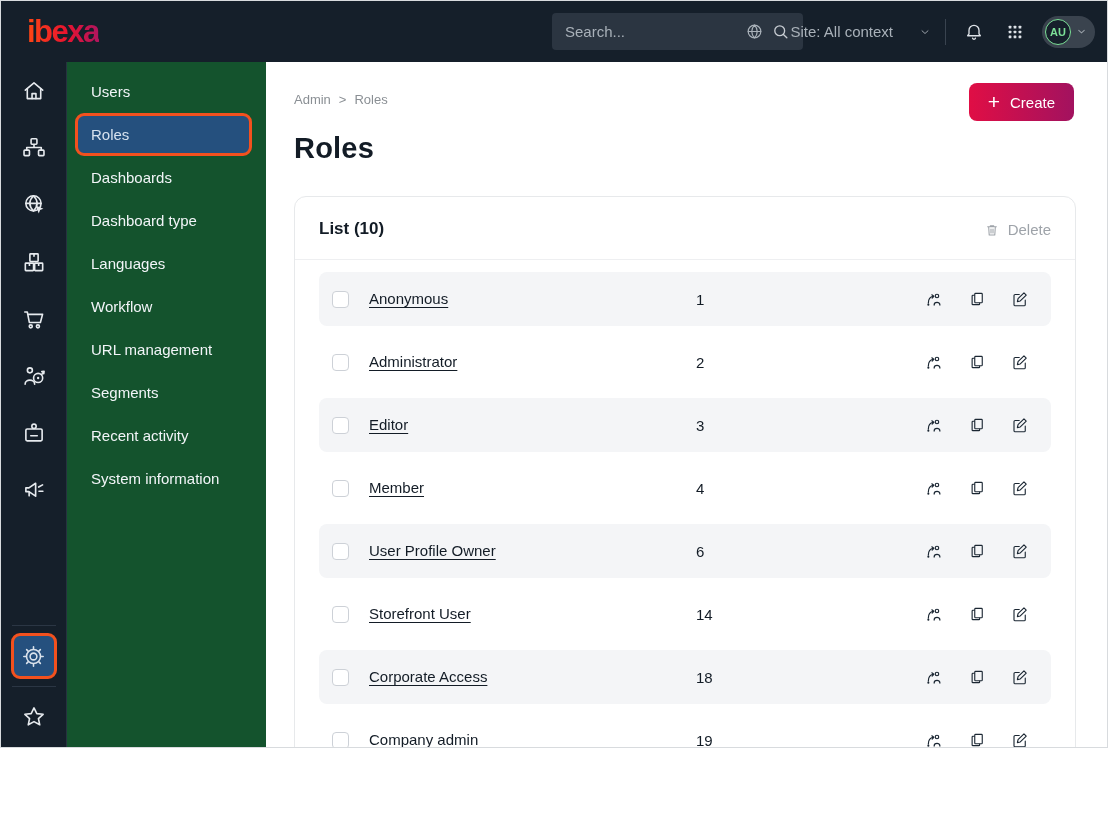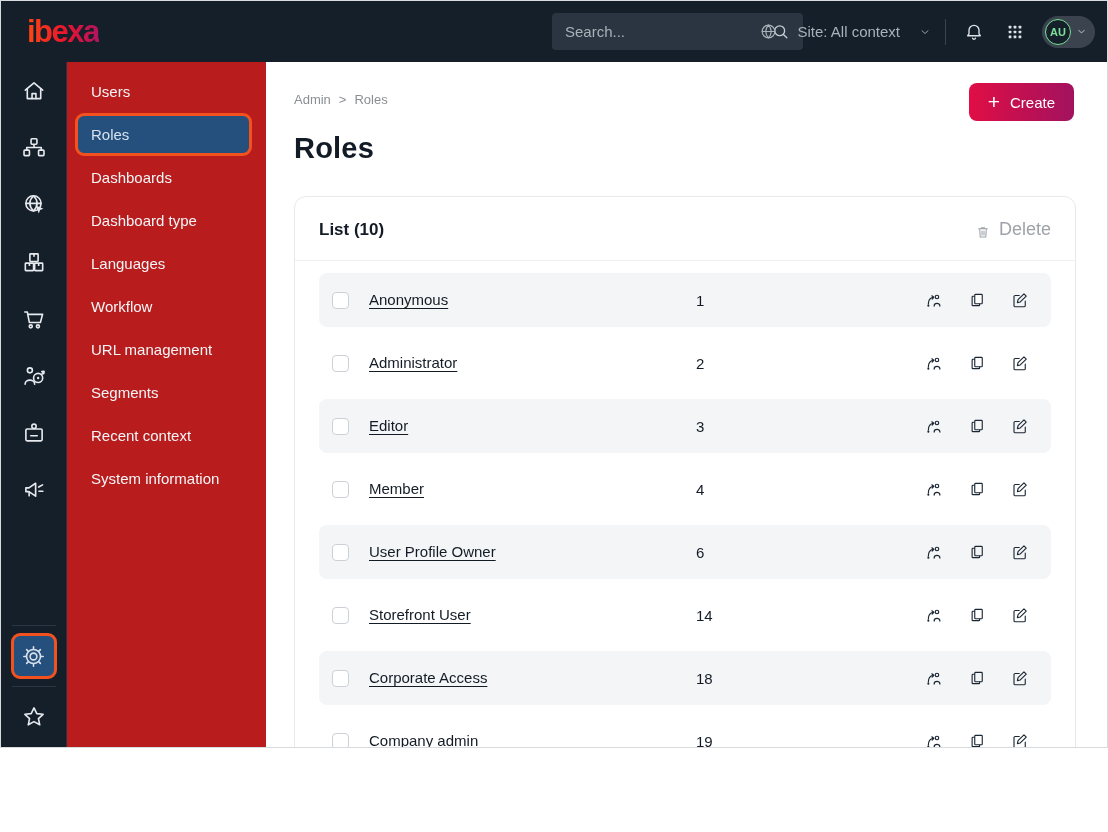--- a/index.html
+++ b/index.html
@@ -12,21 +12,21 @@
   .logo { margin-left:26px; font-size:31px; font-weight:700; letter-spacing:-1.5px; cursor:pointer;
           background:linear-gradient(90deg,#FF4713 0%,#E8132F 55%,#B0155F 100%);
           -webkit-background-clip:text; background-clip:text; color:transparent; }
   .search { position:absolute; left:551px; top:12px; width:251px; height:37px; background:#2B3541;
             border-radius:4px; display:flex; align-items:center; padding:0 13px; }
   .search input { flex:1; background:transparent; border:none; outline:none; color:#C3C9D0; font-size:15px;
                   font-family:"Liberation Sans", sans-serif; }
   .search input::placeholder { color:#A9B1B9; }
   .search svg { color:#C7CCD2; }
   .top-right { position:absolute; right:12px; top:0; height:61px; display:flex; align-items:center; gap:14px; }
-  .site-selector { display:flex; align-items:center; gap:19px; color:#A9B1B9; font-size:15px; cursor:pointer; }
+  .site-selector { display:flex; align-items:center; gap:26px; color:#A9B1B9; font-size:15px; cursor:pointer; }
   .v-divider { width:1px; height:26px; background:#39434F; }
   .icon-btn { background:transparent; border:none; color:#DDE2E7; cursor:pointer; display:grid; place-items:center; padding:4px; }
   .user-pill { display:flex; align-items:center; gap:5px; background:#3A434E; border-radius:16px; padding:3px 8px 3px 3px; cursor:pointer; }
   .avatar { width:26px; height:26px; border-radius:50%; background:#16202B; border:1.5px solid #7CE097;
             color:#7CE097; font-size:11px; font-weight:700; display:grid; place-items:center; }
   .chev { color:#9AA1A9; }
 
   
   .body { flex:1; display:flex; min-height:0; }
 
@@ -35,39 +35,39 @@
              align-items:center; padding-top:7px; position:relative; flex:0 0 66px; }
   .nav-icon { width:44px; height:44px; display:grid; place-items:center; color:#E6EAEE; background:transparent;
               border:none; cursor:pointer; margin-bottom:13px; }
   .iconbar-bottom { position:absolute; bottom:0; left:0; width:65px; display:flex; flex-direction:column; align-items:center; }
   .rail-divider { width:44px; height:1px; background:#2B3644; }
   .active-box { width:46px; height:46px; margin:7px 0; border:3px solid #F3511E; border-radius:9px;
                 background:#25507E; display:grid; place-items:center; color:#D9E2EC; cursor:pointer; }
   .iconbar-bottom .nav-icon { margin:8px 0 8px; }
 
   
-  .menupanel { width:199px; background:#b91c1c; padding-top:8px; flex:0 0 199px; }
+  .menupanel { width:199px; background:#14532d; padding-top:8px; flex:0 0 199px; }
   .menu-item { height:43px; display:flex; align-items:center; padding-left:24px; color:#F2F5F8; font-size:15px; cursor:pointer; }
   .menu-item.active { margin:0 14px 0 8px; padding-left:13px; border:3px solid #F3511E; border-radius:9px;
                       background:#25507E; color:#D6E2EF; height:43px; }
 
   
   .content { flex:1; background:#fff; position:relative; padding:6px 31px 0 28px; overflow:hidden; }
   .breadcrumb { margin-top:24px; font-size:13px; color:#8A8F94; display:flex; align-items:center; gap:8px; }
   .breadcrumb .crumb-link { cursor:pointer; }
   .create-btn { position:absolute; top:21px; right:33px; height:38px; padding:0 19px; border:none; border-radius:8px;
                 background:linear-gradient(90deg,#E00E45,#A2125F); color:#fff; font-size:15px;
                 font-family:"Liberation Sans", sans-serif; display:flex; align-items:center; gap:10px; cursor:pointer; }
   .create-btn .plus { font-size:21px; font-weight:300; line-height:1; margin-top:-2px; }
   .page-title { margin-top:25px; font-size:29px; font-weight:800; color:#131C26; letter-spacing:.2px; }
 
   .card { margin-top:31px; border:1px solid #E7E9EB; border-radius:12px; padding:22px 24px 24px; background:#fff; }
   .card-head { display:flex; justify-content:space-between; align-items:center; }
   .list-title { font-size:17px; font-weight:700; color:#131C26; }
-  .delete-btn { background:transparent; border:none; color:#9EA3A9; font-size:18px;
+  .delete-btn { background:transparent; border:none; color:#9EA3A9; font-size:15px;
                 font-family:"Liberation Sans", sans-serif; display:flex; align-items:flex-end; gap:8px; cursor:default; }
   .card-divider { height:1px; background:#EEEFF1; margin:20px -24px 0; }
 
   .thead { display:flex; align-items:center; margin-top:16px; height:24px; padding:0 16px 0 13px; }
   .th { font-size:13px; color:#8A8F95; }
   .col-check { width:37px; display:flex; align-items:center; }
   .col-name { width:327px; }
   .rows { margin-top:12px; }
   .row { height:54px; display:flex; align-items:center; border-radius:8px; padding:0 16px 0 13px; margin-bottom:9px; }
   .row.alt { background:#F4F5F7; }
@@ -252,21 +252,21 @@
 
     <nav class="menupanel">
       <div class="menu-item">Users</div>
       <div class="menu-item active">Roles</div>
       <div class="menu-item">Dashboards</div>
       <div class="menu-item">Dashboard type</div>
       <div class="menu-item">Languages</div>
       <div class="menu-item">Workflow</div>
       <div class="menu-item">URL management</div>
       <div class="menu-item">Segments</div>
-      <div class="menu-item">Recent context</div>
+      <div class="menu-item">Recent activity</div>
       <div class="menu-item">System information</div>
     </nav>
 
     <main class="content">
       <div class="breadcrumb">
         <span class="crumb-link">Admin</span>
         <span>&gt;</span>
         <span>Roles</span>
       </div>
 

